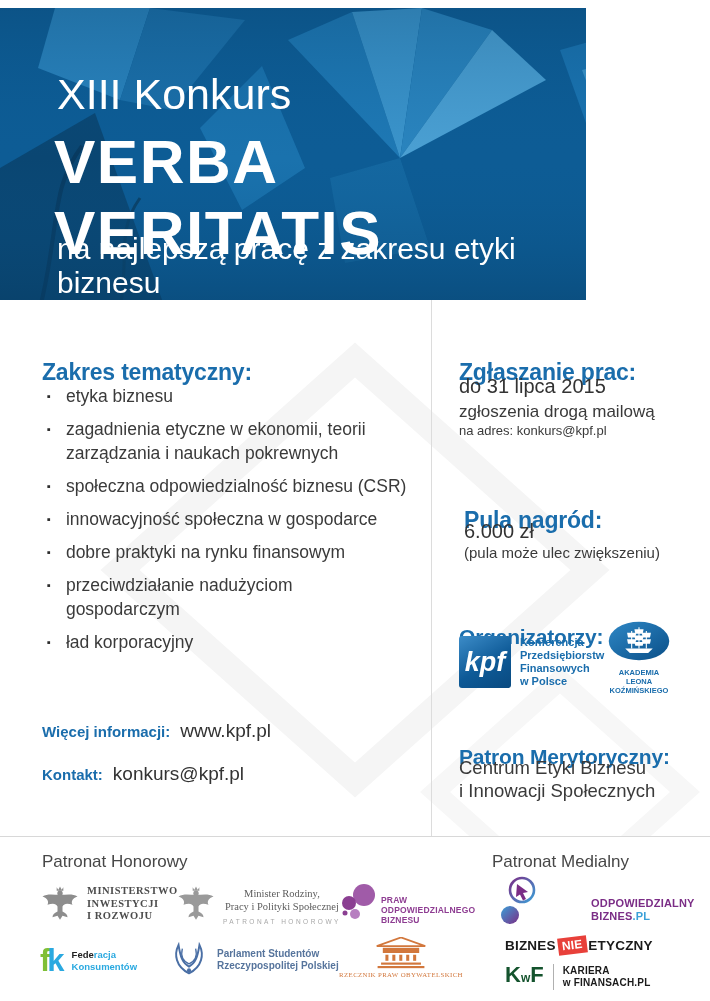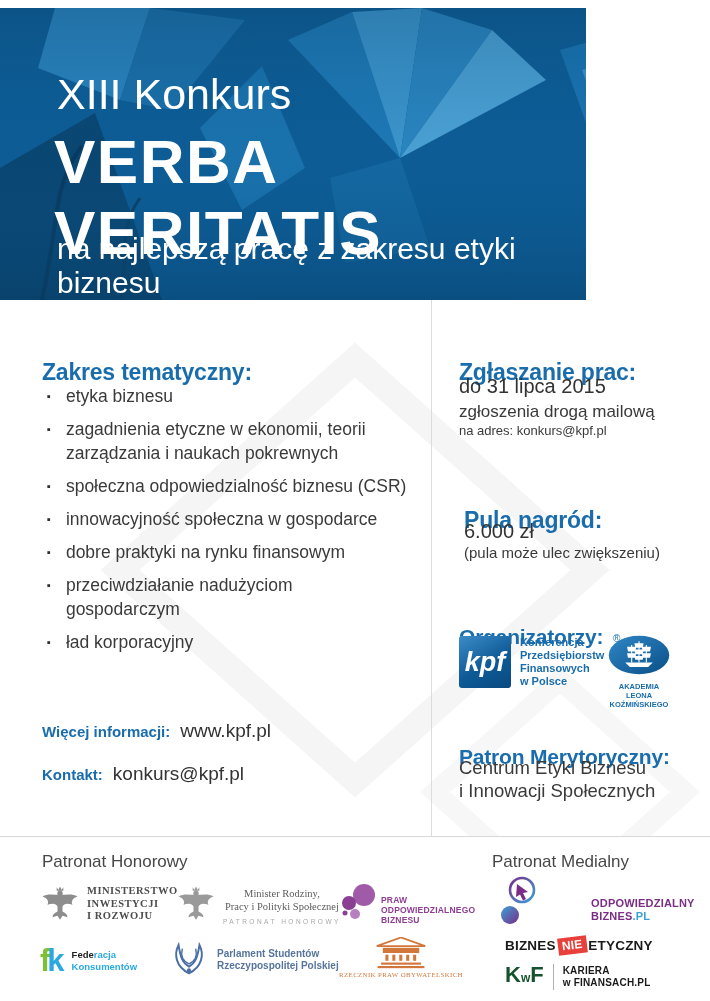--- a/index.html
+++ b/index.html
@@ -34,21 +34,21 @@
   .prize-heading{left:464px;top:188px;}
   .prize-amount{position:absolute;left:464px;top:220px;font-size:20px;color:#333;}
   .prize-note{position:absolute;left:464px;top:244px;font-size:15px;color:#3a3a3a;}
   .org-heading{left:459px;top:308px;font-size:21px;}
   .kpf-logo{position:absolute;left:459px;top:336px;display:flex;}
   .kpf-square{width:52px;height:52px;border-radius:3px;background:linear-gradient(150deg,#3c8cc8,#0e5a97 55%,#0a4a80);
     color:#fff;font-weight:700;font-style:italic;font-size:27px;display:flex;align-items:center;justify-content:center;}
   .kpf-text{margin-left:9px;position:relative;padding-right:16px;}
   .kpf-line{font-size:11px;line-height:13px;color:#1a6dac;font-weight:700;}
   .kpf-reg{position:absolute;right:0;top:-3px;font-size:10px;color:#1a6dac;}
-  .alk-logo{position:absolute;left:596px;top:334px;width:86px;text-align:center;}
+  .alk-logo{position:absolute;left:596px;top:320px;width:86px;text-align:center;}
   .alk-logo svg{width:66px;height:44px;display:block;margin:0 auto 4px;}
   .alk-line{font-size:7.5px;line-height:9px;color:#1a6dac;font-weight:700;}
   .patron-heading{left:459px;top:428px;font-size:21px;}
   .patron-line1{position:absolute;left:459px;top:457px;font-size:18.5px;color:#3a3a3a;}
   .patron-line2{position:absolute;left:459px;top:480px;font-size:18.5px;color:#3a3a3a;}
   
   .footer{position:absolute;left:0;top:836px;width:710px;height:165px;background:#fff;border-top:1px solid #d8d8d8;box-sizing:border-box;}
   .pat-head{position:absolute;top:15px;font-size:17px;color:#474747;}
   .pat-hon{left:42px;}
   .pat-med{left:492px;}

